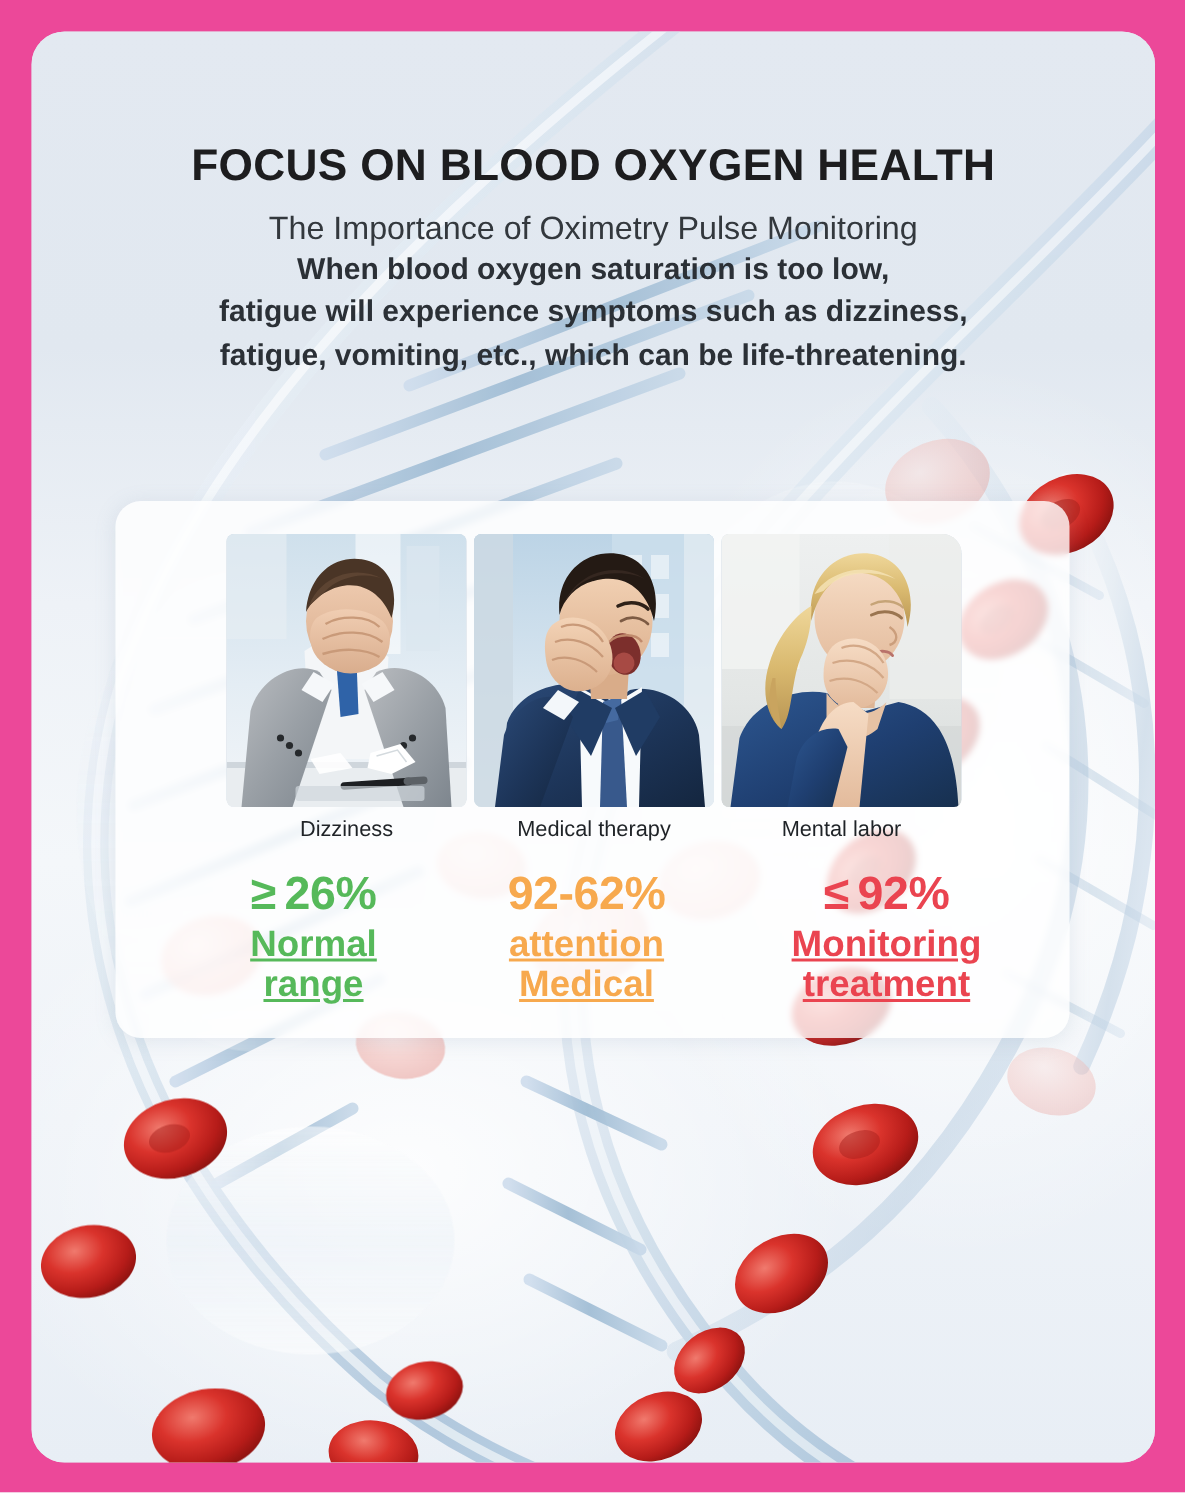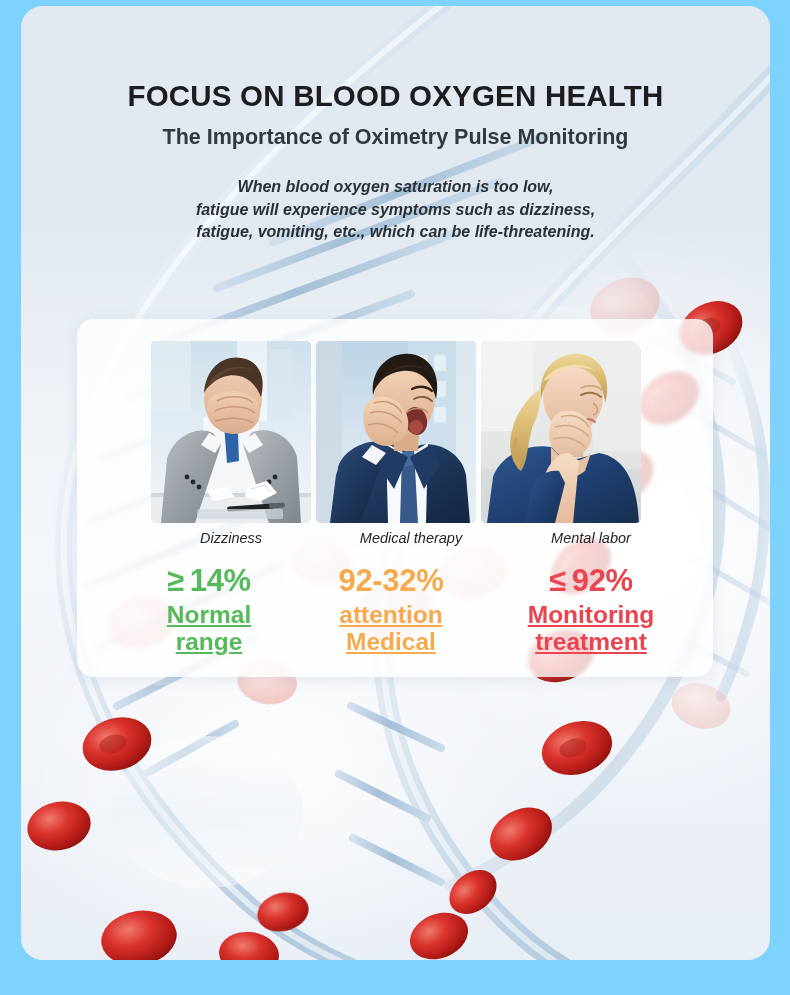--- a/index.html
+++ b/index.html
@@ -9,22 +9,22 @@
     width:790px; height:995px;
     background:#ffffff;
     font-family:"Liberation Sans", sans-serif;
     overflow:hidden;
   }
 
   
   .page {
     position:relative;
     width:790px; height:995px;
-    background:#7dd3fc;
-    padding:6px 20px 20px 21px;
+    background:#ec4899;
+    padding:21px 20px 20px 21px;
   }
 
   .panel {
     position:relative;
     width:749px; height:954px;
     border-radius:22px;
     overflow:hidden;
     background:#dfe6ef;
   }
 
@@ -60,32 +60,30 @@
     font-size:29.5px;
     font-weight:bold;
     letter-spacing:0.2px;
     color:#1d1d1f;
     line-height:1.12;
     white-space:nowrap;
   }
   .subtitle {
     margin-top:13px;
     font-size:21.5px;
-    font-weight:bold;
+    font-weight:normal;
     color:#33383d;
     line-height:1.2;
     white-space:nowrap;
   }
   .lead {
-    margin-top:25px;
-    font-size:16px;
+    font-size:20px;
     font-weight:600;
     color:#2b3036;
     line-height:1.42;
-    font-style:italic;
   }
   .lead .ln { display:block; white-space:nowrap; }
 
   
   .card {
     position:absolute;
     left:56px; top:313px;
     width:636px; height:358px;
     background:rgba(255,255,255,0.80);
     border-radius:17px;
@@ -112,22 +110,21 @@
   }
   .photo:last-child { border-top-right-radius:13px; }
   .photo svg { display:block; width:100%; height:100%; }
 
   
   .captions {
     position:absolute;
     left:74px; top:210px;
     width:490px;
     display:flex;
-    gap:20px;
-    font-style:italic;
+    gap:5px;
   }
   .caption {
     flex:0 0 160px;
     text-align:center;
     font-size:14.5px;
     color:#1f2327;
     line-height:1.3;
   }
 
   
@@ -503,29 +500,29 @@
 
       <div class="captions">
         <div class="caption">Dizziness</div>
         <div class="caption">Medical therapy</div>
         <div class="caption">Mental labor</div>
       </div>
 
       <div class="stats">
 
         <div class="stat stat-normal">
-          <span class="val">≥ 14%</span>
+          <span class="val">≥ 26%</span>
           <span class="lbl">
             <span>Normal</span>
             <span>range</span>
           </span>
         </div>
 
         <div class="stat stat-medical">
-          <span class="val">92-32%</span>
+          <span class="val">92-62%</span>
           <span class="lbl">
             <span>attention</span>
             <span>Medical</span>
           </span>
         </div>
 
         <div class="stat stat-immediate">
           <span class="val">≤ 92%</span>
           <span class="lbl">
             <span>Monitoring</span>

